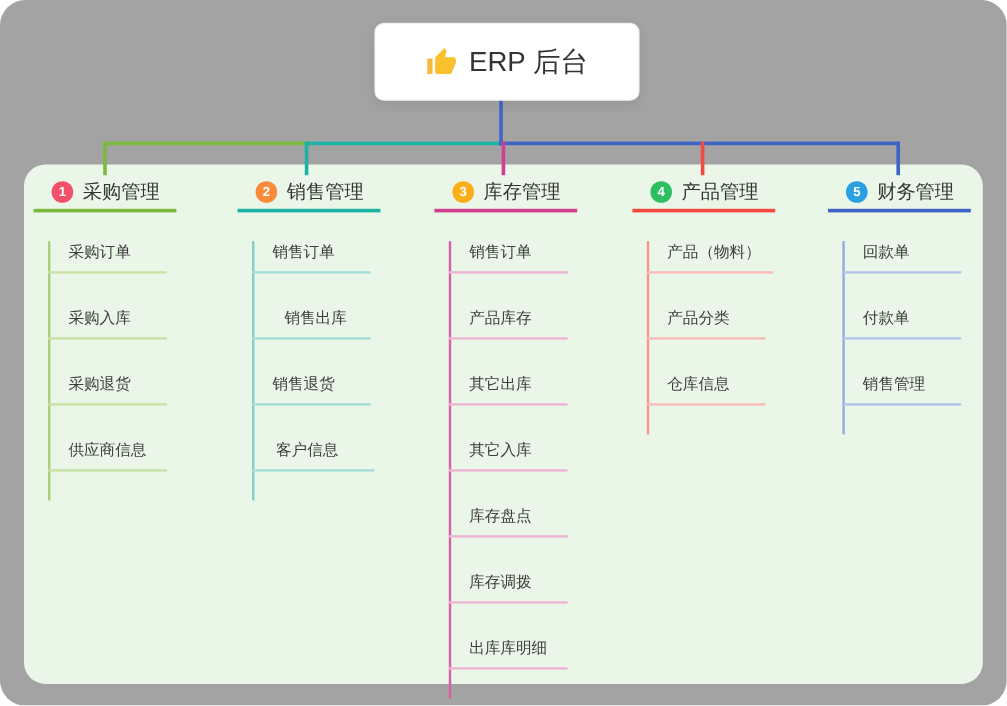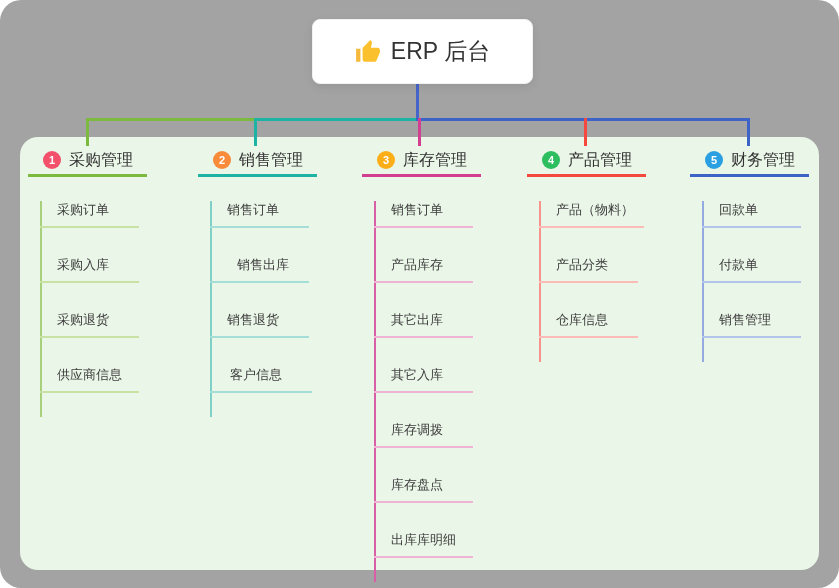--- a/index.html
+++ b/index.html
@@ -108,22 +108,22 @@
         <div class="btitle" style="border-bottom: 3px solid rgb(210, 63, 144);">
           <span class="badge" style="background: rgb(251, 174, 23);">3</span>
           <span>库存管理</span>
         </div>
         <div class="childwrap">
           <div class="cvline" style="background: rgb(216, 95, 167); height: 381px;"></div>
           <div class="child first" style="border-bottom: 2px solid rgb(239, 179, 212);">销售订单</div>
           <div class="child" style="border-bottom: 2px solid rgb(239, 179, 212);">产品库存</div>
           <div class="child" style="border-bottom: 2px solid rgb(239, 179, 212); font-family: Liberation Serif, serif;">其它出库</div>
           <div class="child" style="border-bottom: 2px solid rgb(239, 179, 212);">其它入库</div>
+          <div class="child" style="border-bottom: 2px solid rgb(239, 179, 212);">库存盘点</div>
           <div class="child" style="border-bottom: 2px solid rgb(239, 179, 212);">库存调拨</div>
-          <div class="child" style="border-bottom: 2px solid rgb(239, 179, 212);">库存盘点</div>
           <div class="child" style="border-bottom: 2px solid rgb(239, 179, 212);">出库库明细</div>
         </div>
       </div>
       <div class="branch" style="left: 527px;">
         <div class="btitle" style="border-bottom: 3px solid rgb(245, 72, 63);">
           <span class="badge" style="background: rgb(45, 190, 96);">4</span>
           <span>产品管理</span>
         </div>
         <div class="childwrap">
           <div class="cvline" style="background: rgb(249, 148, 141); height: 161px;"></div>

